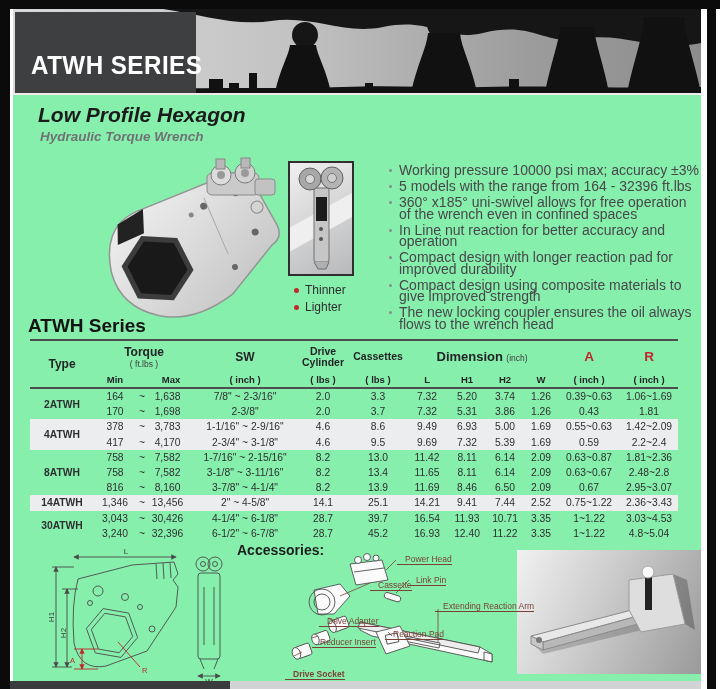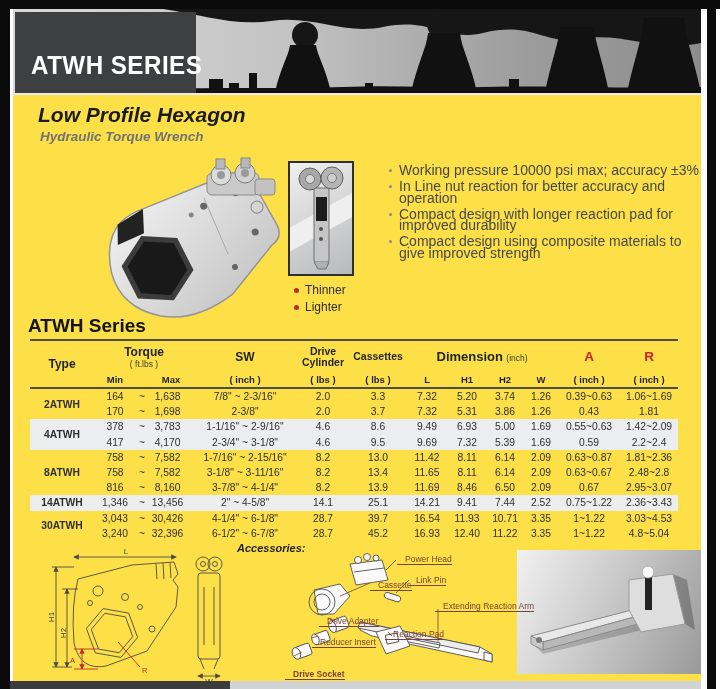--- a/index.html
+++ b/index.html
@@ -1,21 +1,21 @@
 <!DOCTYPE html>
 <html><head>
 <meta charset="utf-8">
 <style>
   html,body{margin:0;padding:0;background:#fff;}
   .page{position:relative;width:720px;height:689px;background:#ffffff;overflow:hidden;
         font-family:"Liberation Sans",sans-serif;}
   .bar-top{position:absolute;left:0;top:0;width:720px;height:9px;background:#0b0b0b;}
   .bar-left{position:absolute;left:0;top:0;width:10px;height:689px;background:#0b0b0b;}
   .bar-right{position:absolute;left:707px;top:0;width:9px;height:689px;background:#0b0b0b;}
-  .content{position:absolute;left:13px;top:9px;width:688px;height:672px;background:#fde047;}
+  .content{position:absolute;left:13px;top:9px;width:688px;height:672px;background:#86efac;}
 
   
   .banner{position:absolute;left:0;top:0;width:688px;height:84px;overflow:hidden;border-bottom:2px solid #eceaea;}
   .banner svg{display:block;width:100%;height:100%;}
   .series-box{position:absolute;left:2px;top:3px;width:181px;height:81px;background:#3e3f41;
               display:flex;align-items:flex-end;padding:0 0 12px 16px;box-sizing:border-box;}
   .series-box span{color:#fff;font-weight:bold;font-size:26px;letter-spacing:.5px;
                    transform:scaleX(.93);transform-origin:left bottom;white-space:nowrap;}
 
   .intro-title{position:absolute;left:25px;top:94px;font-size:21px;font-weight:bold;font-style:italic;color:#1b1b1b;}
@@ -53,21 +53,21 @@
   th.th-type{border-bottom:2px solid #4e4e4e;}
   .spec-table tbody td{height:15.2px;font-size:10.3px;color:#2e2f30;text-align:center;vertical-align:middle;}
   td.type{font-weight:bold;font-size:11px;color:#161616;}
   tr.shaded td{background:#ebedee;}
   td.num-min{text-align:right;}
   td.num-max{text-align:right;padding-right:7px;}
   td.tilde{color:#5a5a5a;}
 
   
   .dim-diagram{position:absolute;left:15px;top:536px;width:200px;height:140px;}
-  .acc-title{position:absolute;left:224px;top:533px;font-size:11px;font-weight:bold;font-style:italic;color:#1d1d1d;}
+  .acc-title{position:absolute;left:224px;top:533px;font-size:14px;font-weight:bold;color:#1d1d1d;}
   .acc-diagram{position:absolute;left:275px;top:543px;width:228px;height:137px;}
   .acc-label{position:absolute;font-size:8.5px;color:#7a4237;border-bottom:1px solid #7a4237;white-space:nowrap;line-height:10px;padding-left:8px;}
   .acc-photo{position:absolute;left:504px;top:541px;width:184px;height:124px;
              background:linear-gradient(115deg,#f1f1f1,#cbcbcb 45%,#9a9a9a 100%);}
   .acc-photo svg{display:block;width:100%;height:100%;}
   .dlab{font-size:8px;fill:#3f3f3f;font-family:"Liberation Sans",sans-serif;}
   .dlab-red{font-size:7.5px;fill:#c1272d;font-family:"Liberation Sans",sans-serif;}
 
   .footer-dark{position:absolute;left:10px;top:681px;width:220px;height:8px;background:#3b3c3d;}
   .footer-light{position:absolute;left:230px;top:681px;width:471px;height:8px;background:#d2d3d4;}
@@ -176,29 +176,41 @@
         </div>
       </div>
 
     <div class="features">
         <div class="feature">
           <span class="fdot"></span>
           <span class="txt">Working pressure 10000 psi max; accuracy ±3%</span>
         </div>
         <div class="feature">
           <span class="fdot"></span>
+          <span class="txt">5 models with the range from 164 - 32396 ft.lbs</span>
+        </div>
+        <div class="feature">
+          <span class="fdot"></span>
+          <span class="txt">360° x185° uni-swivel allows for free operation of the wrench even in confined spaces</span>
+        </div>
+        <div class="feature">
+          <span class="fdot"></span>
           <span class="txt">In Line nut reaction for better accuracy and operation</span>
         </div>
         <div class="feature">
           <span class="fdot"></span>
           <span class="txt">Compact design with longer reaction pad for improved durability</span>
         </div>
         <div class="feature">
           <span class="fdot"></span>
           <span class="txt">Compact design using composite materials to give improved strength</span>
+        </div>
+        <div class="feature">
+          <span class="fdot"></span>
+          <span class="txt">The new locking coupler ensures the oil always flows to the wrench head</span>
         </div>
       </div>
 
     <div class="series-heading">ATWH Series</div>
     <table class="spec-table">
       <colgroup>
         <col style="width:64px">
           <col style="width:42px">
           <col style="width:12px">
           <col style="width:46px">

